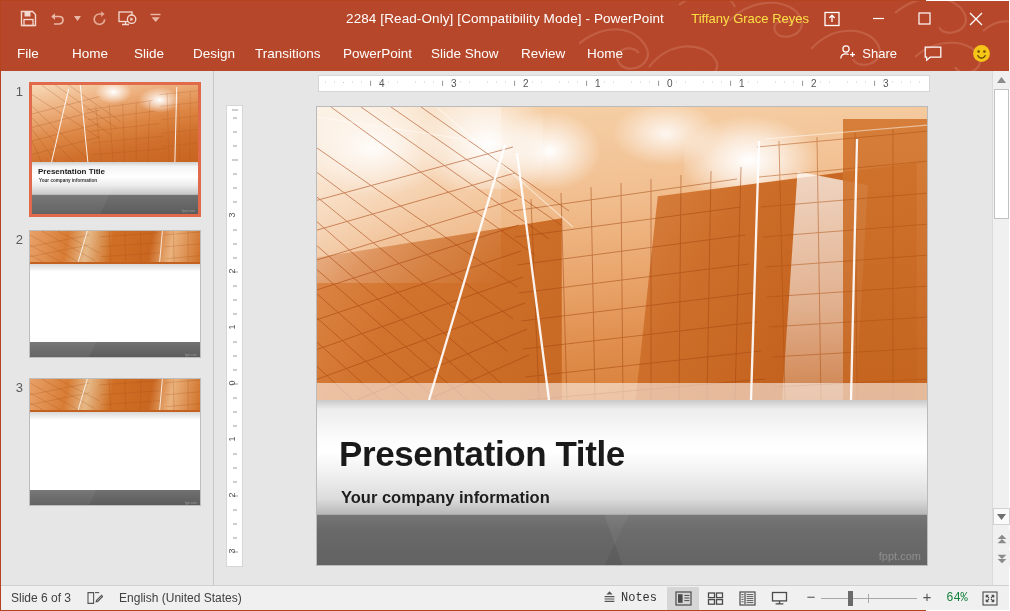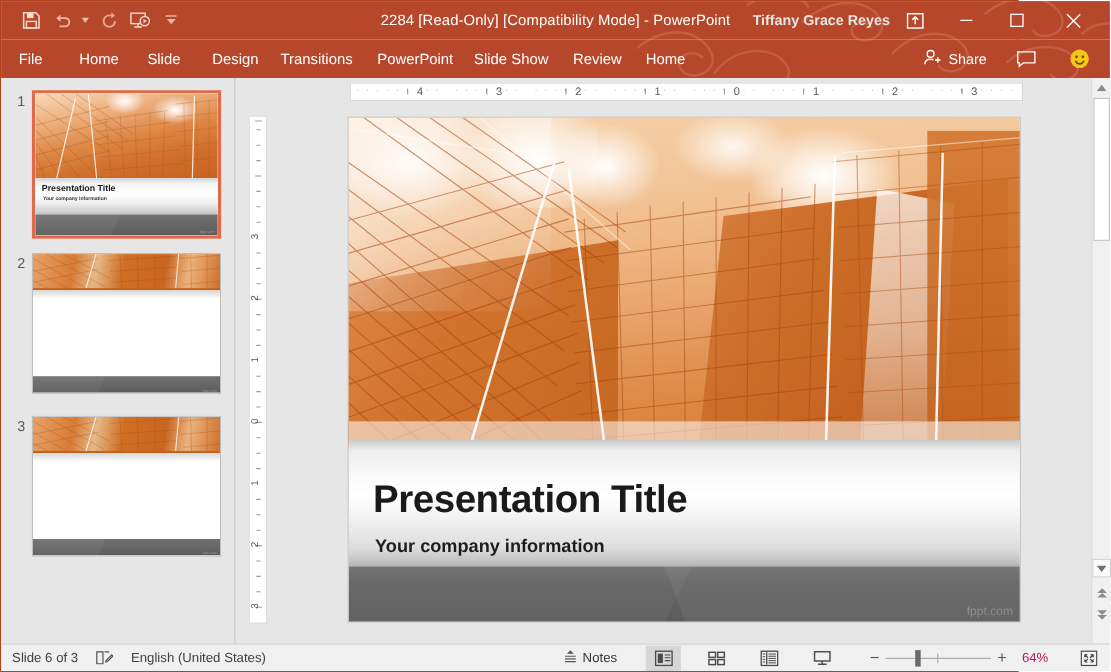--- a/index.html
+++ b/index.html
@@ -34,21 +34,21 @@
   .qat-btn svg { display: block; }
   .qat-caret { width: 13px; height: 26px; display:flex; align-items:center; justify-content:center; }
   .doc-title {
     position: absolute; left: 0; top: 0; width: 1008px; height: 35px;
     display: flex; align-items: center; justify-content: center;
     color: #ffffff; font-size: 13.5px; letter-spacing: .1px;
     pointer-events: none;
   }
   .acct {
     position: absolute; right: 200px; top: 0; height: 35px;
-    display: flex; align-items: center; color: #e5e5e5; font-size: 13px; font-weight: bold;
+    display: flex; align-items: center; color: #fde047; font-size: 13px;
   }
   .ribbon-display {
     position: absolute; right: 160px; top: 0; width: 34px; height: 35px;
     display: flex; align-items: center; justify-content: center; color: #fff;
   }
   .wctrl { position: absolute; top: 0; height: 35px; width: 46px; display:flex; align-items:center; justify-content:center; color:#fff; }
   .wc-min { right: 108px; } .wc-max { right: 62px; } .wc-close { right: 10px; }
 
   
   .ribbon {
@@ -162,34 +162,34 @@
   
   .statusbar {
     position: absolute; left: 0; bottom: 0; width: 1008px; height: 25px;
     background: #f0f0f0; border-top: 1px solid #d0d0d0;
     display: flex; align-items: center;
     font-size: 12px; color: #404040;
   }
   .sb-slide { margin-left: 10px; }
   .sb-notesicon { margin-left: 14px; width: 20px; display:flex; align-items:center; justify-content:center; color:#555; }
   .sb-lang { margin-left: 14px; }
-  .sb-right { position: absolute; right: 6px; display: flex; align-items: center; gap: 16px; }
+  .sb-right { position: absolute; right: 6px; display: flex; align-items: center; gap: 0; font-family: Liberation Mono, monospace; }
   .sb-notes { display: flex; align-items: center; gap: 5px; padding: 0 10px; height: 23px; color:#333; }
   .view-btn {
     width: 32px; height: 23px; display: flex; align-items: center; justify-content: center;
     color: #4a4a4a;
   }
   .view-btn.active { background: #d6d6d6; }
   .zoom-ctl { display: flex; align-items: center; gap: 0; margin-left: 6px; }
   .zoom-sign { width: 20px; text-align: center; color:#555; font-size: 15px; }
   .zoom-track { position: relative; width: 96px; height: 23px; }
   .zoom-line { position: absolute; left: 0; top: 11px; width: 96px; height: 1px; background: #a8a8a8; }
   .zoom-mid { position: absolute; left: 47px; top: 7px; width: 1px; height: 9px; background: #a8a8a8; }
   .zoom-knob { position: absolute; left: 27px; top: 4px; width: 5px; height: 15px; background: #6b6b6b; }
-  .zoom-pct { width: 40px; text-align: center; color:#be185d; }
+  .zoom-pct { width: 40px; text-align: center; color:#15803d; }
   .fit-btn { width: 26px; height: 23px; display:flex; align-items:center; justify-content:center; color:#4a4a4a; }
 </style>
 </head>
 <body>
 
 <div id="app">
 
   <div class="titlebar">
     <svg class="tb-pattern" viewBox="0 0 430 70" preserveAspectRatio="none">
       <g fill="none" stroke="#ffd9c8" stroke-width="2.2">

